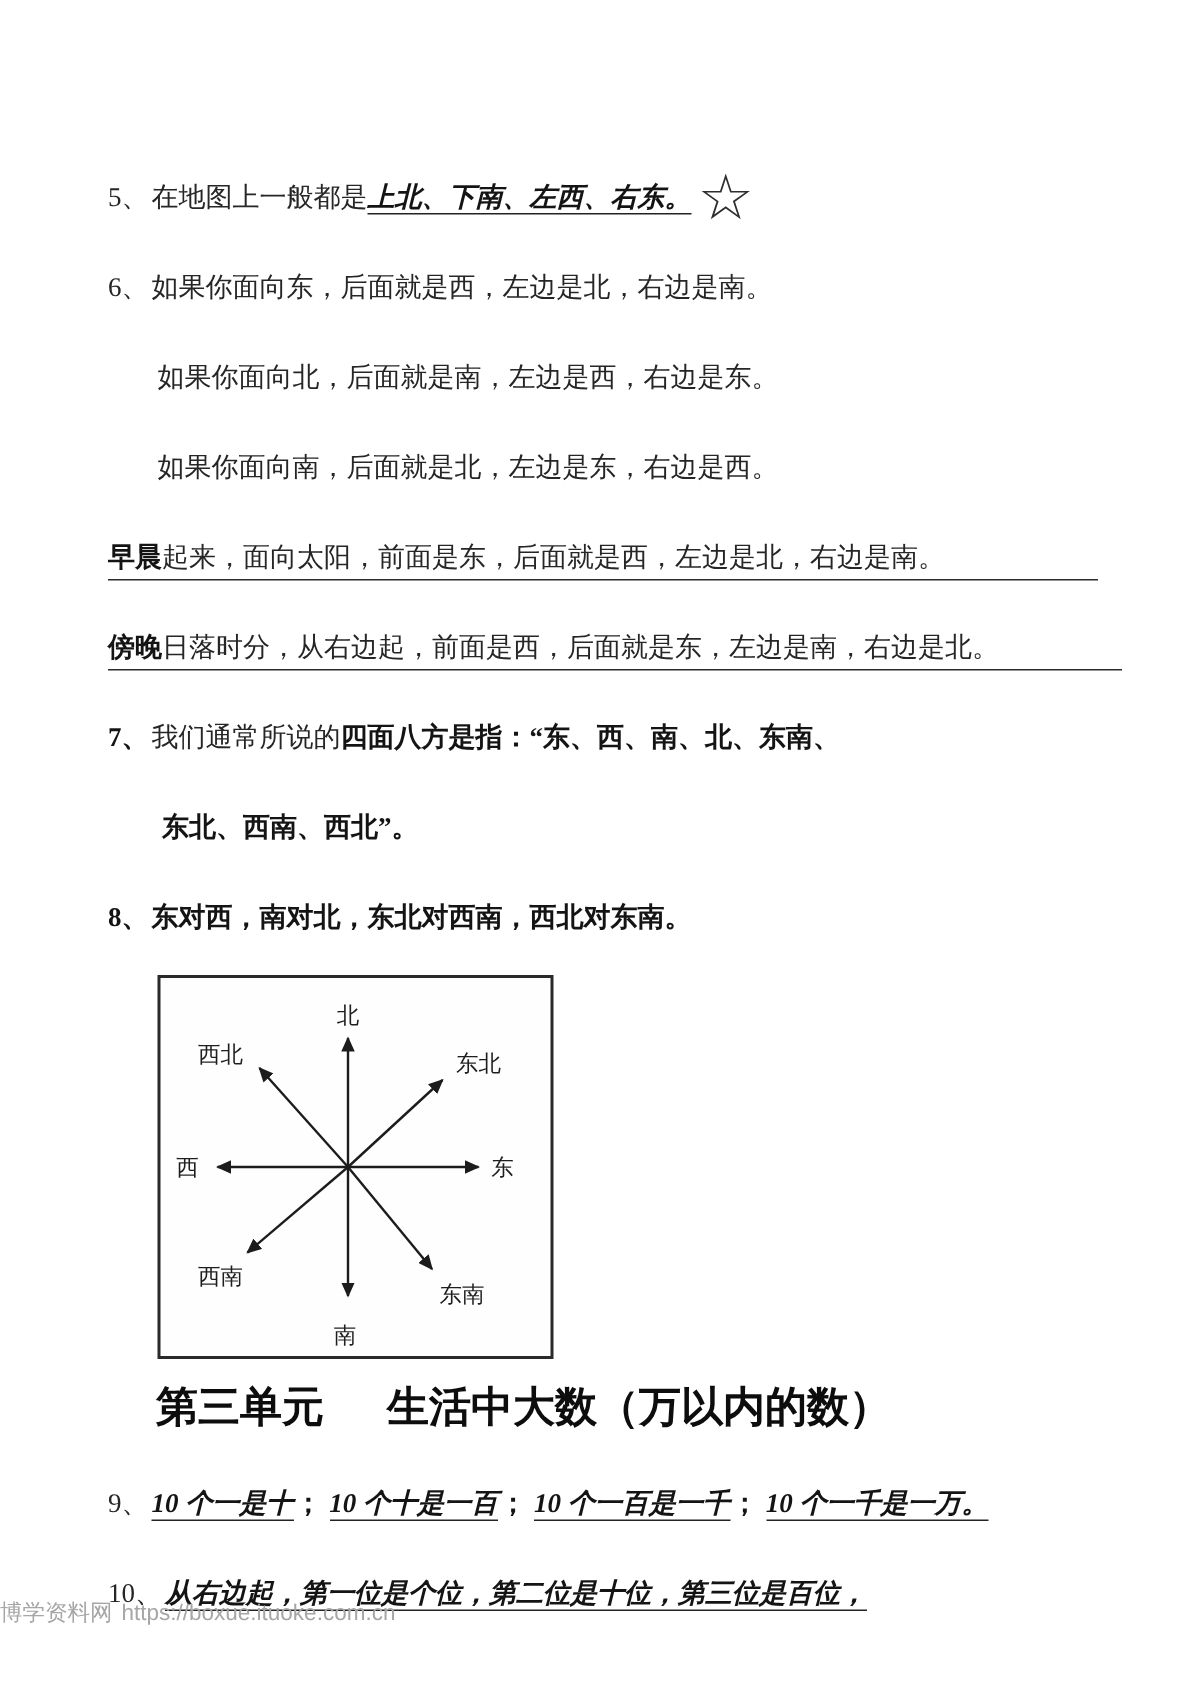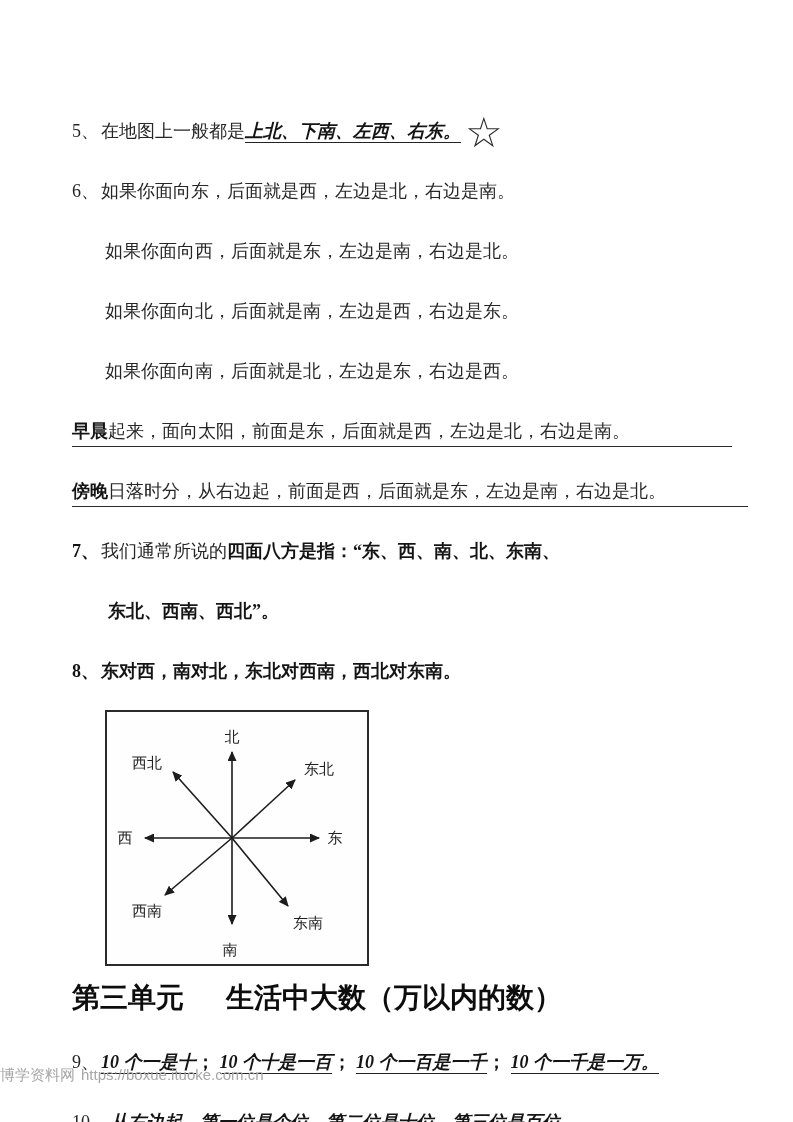--- a/index.html
+++ b/index.html
@@ -13,38 +13,37 @@
   .b{font-weight:bold;color:#141414;}
   .u{border-bottom:1.6px solid #232323;padding-bottom:1px;font-style:italic;}
   .indent1{padding-left:33px;}
   .indent2{padding-left:36px;}
   .fullu{display:inline-block;line-height:1.32;border-bottom:1.6px solid #2b2b2b;padding-bottom:2px;}
   .w-morning{width:660px;}
   .w-evening{width:676px;}
   .star{display:inline-block;font-size:42px;line-height:0;vertical-align:middle;margin-left:4px;color:#2e2e2e;font-weight:normal;}
   .diagram{margin:12px 0 0 33px;width:260px;height:252px;border:2.5px solid #2a2a2a;box-sizing:content-box;background:#fefefe;}
   .heading{margin-top:12px;height:40px;line-height:40px;font-size:28px;font-weight:bold;color:#0d0d0d;
-           font-family:"Liberation Sans","DejaVu Sans",sans-serif;white-space:nowrap;}
+           font-family:"Liberation Sans","DejaVu Sans",sans-serif;white-space:nowrap;margin-left:32px;}
   .heading .gap{display:inline-block;width:42px;}
   .mt{margin-top:12px;}
   .sep{font-weight:bold;color:#141414;margin:0 5px 0 1px;}
   .footer{position:absolute;left:0;right:0;top:1066px;
           font-family:"Liberation Sans","DejaVu Sans",sans-serif;font-size:15px;color:#a6a6a6;white-space:nowrap;}
   .footer a{color:#a6a6a6;text-decoration:none;margin-left:6px;}
   svg text{font-family:"Liberation Serif","DejaVu Serif",serif;font-size:15px;fill:#1e1e1e;}
 </style>
 </head>
 <body>
 
 <div class="content">
 
   <p class="line"><span class="num">5、</span><span>在地图上一般都是</span><span class="b u">上北、下南、左西、右东。</span><span class="star">☆</span></p>
 
   <p class="line"><span class="num">6、</span><span>如果你面向东，后面就是西，左边是北，右边是南。</span></p>
-  <p class="line indent1"><span>如果你面向西，后面就是东，左边是南，右边是北。</span></p>
   <p class="line indent1"><span>如果你面向北，后面就是南，左边是西，右边是东。</span></p>
   <p class="line indent1"><span>如果你面向南，后面就是北，左边是东，右边是西。</span></p>
 
   <p class="line"><span class="fullu w-morning"><span class="b">早晨</span><span>起来，面向太阳，前面是东，后面就是西，左边是北，右边是南。</span></span></p>
 
   <p class="line"><span class="fullu w-evening"><span class="b">傍晚</span><span>日落时分，从右边起，前面是西，后面就是东，左边是南，右边是北。</span></span></p>
 
   <p class="line"><span class="num b">7、</span><span>我们通常所说的</span><span class="b">四面八方是指：“东、西、南、北、东南、</span></p>
   <p class="line indent2"><span class="b">东北、西南、西北”。</span></p>
 

